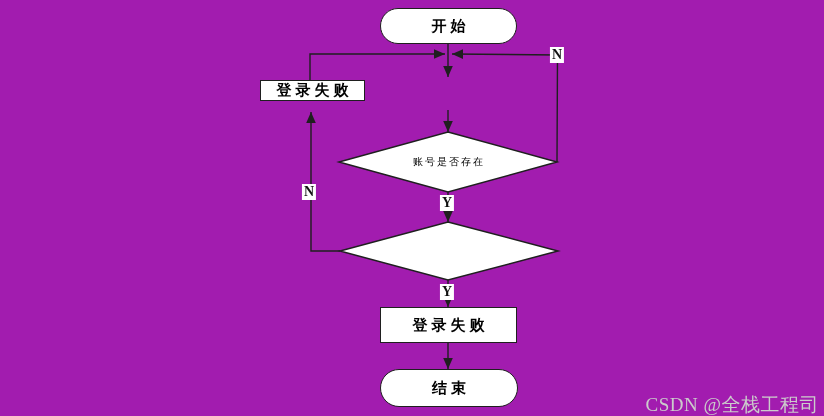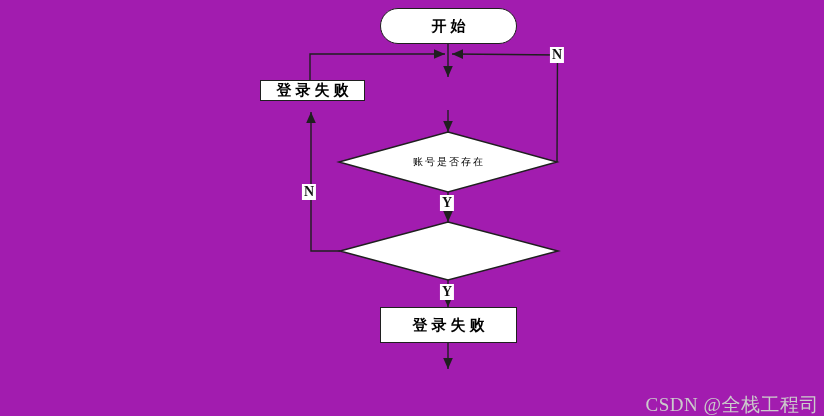--- a/index.html
+++ b/index.html
@@ -112,20 +112,21 @@
     <polygon points="448,222 558,251 448,280 340,251" fill="#ffffff" stroke="#1f1f1f" stroke-width="1.5"></polygon>
   </svg>
 
   <div class="node terminator" id="node-start">开始</div>
 
 
   <div class="node" id="node-login-fail">登录失败</div>
 
   <div class="node" id="node-login-success">登录失败</div>
 
+  <div class="node terminator" id="node-end">结束</div>
 
   <div class="diamond-label" id="label-check-account">账号是否存在</div>
 
 
   <div class="branch-label" id="branch-y1">Y</div>
 
   <div class="branch-label" id="branch-y2">Y</div>
 
   <div class="branch-label" id="branch-n-left">N</div>
 

